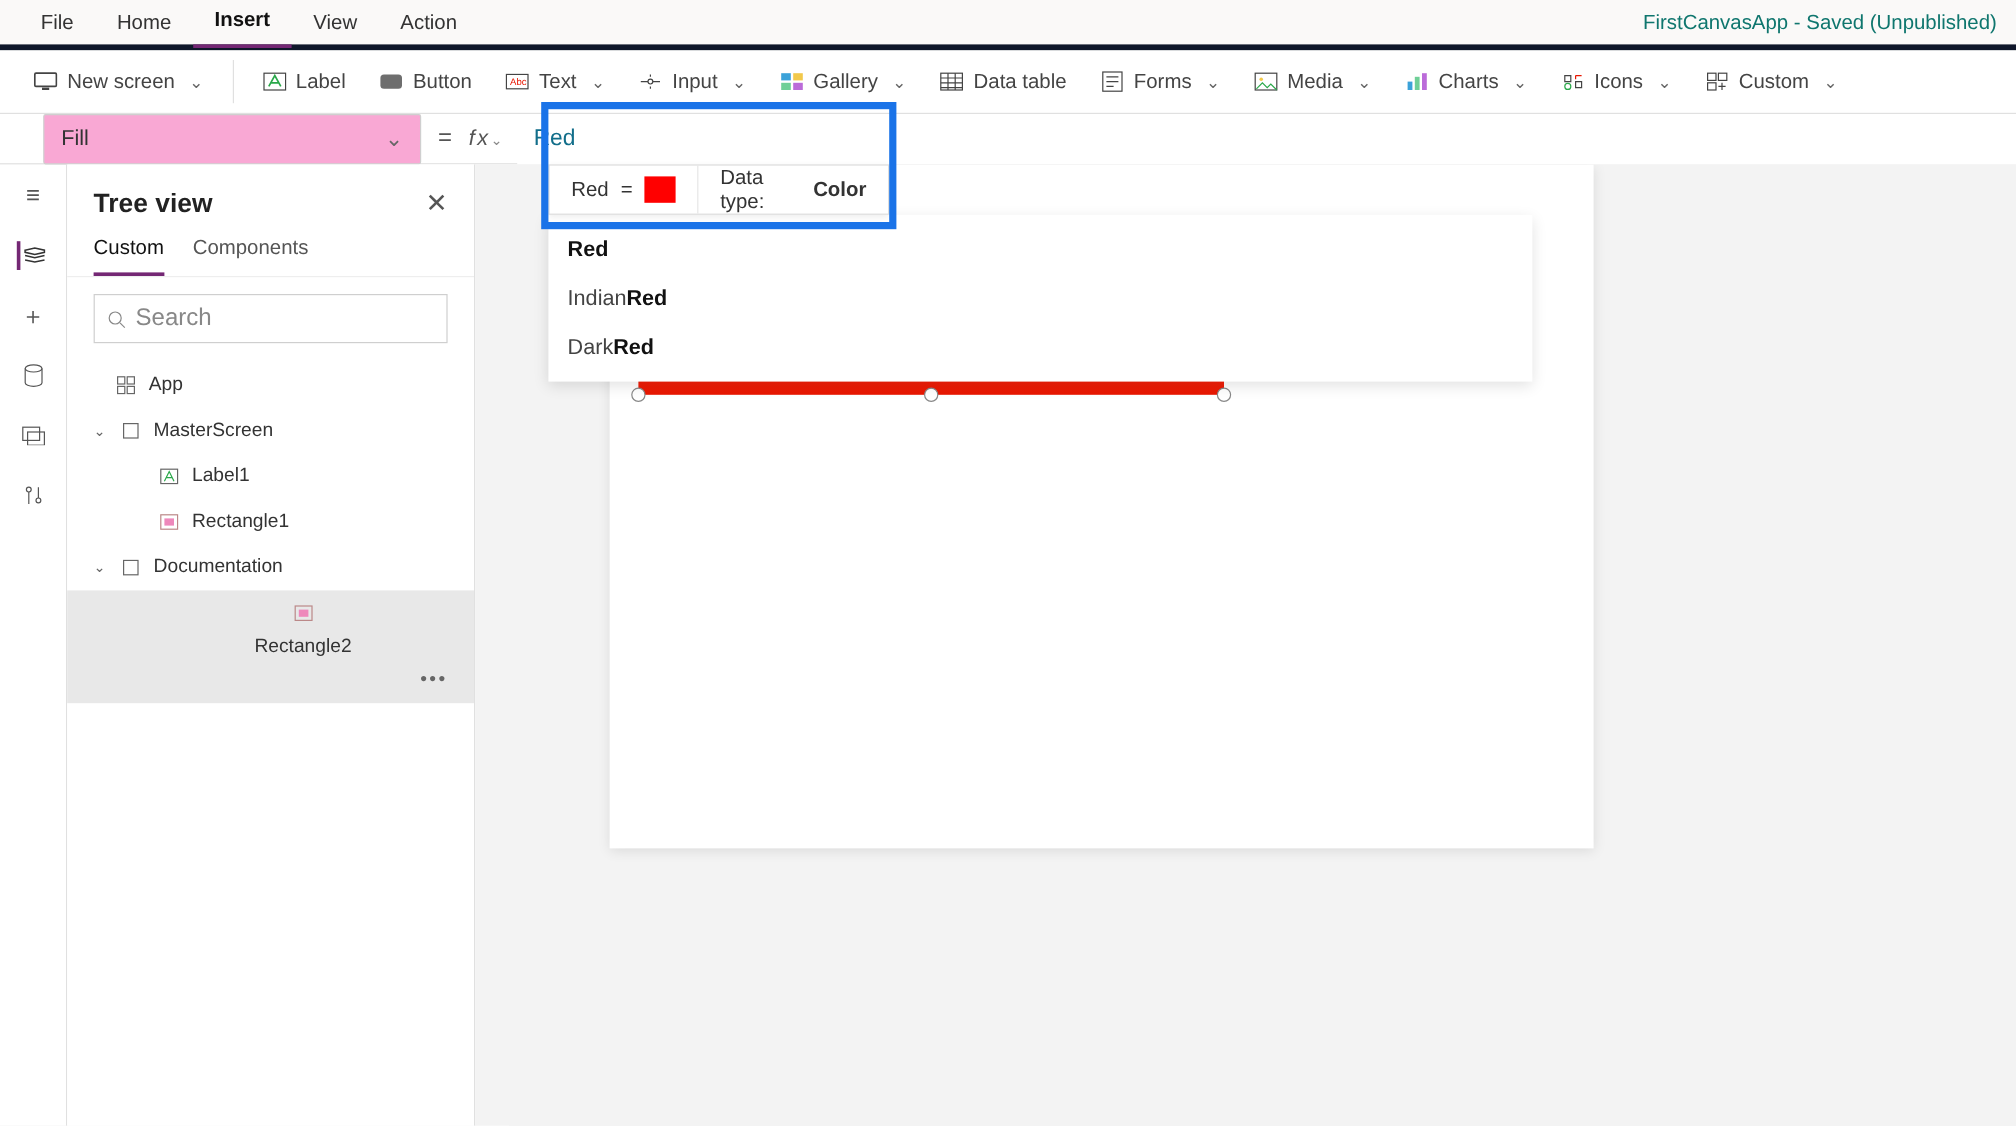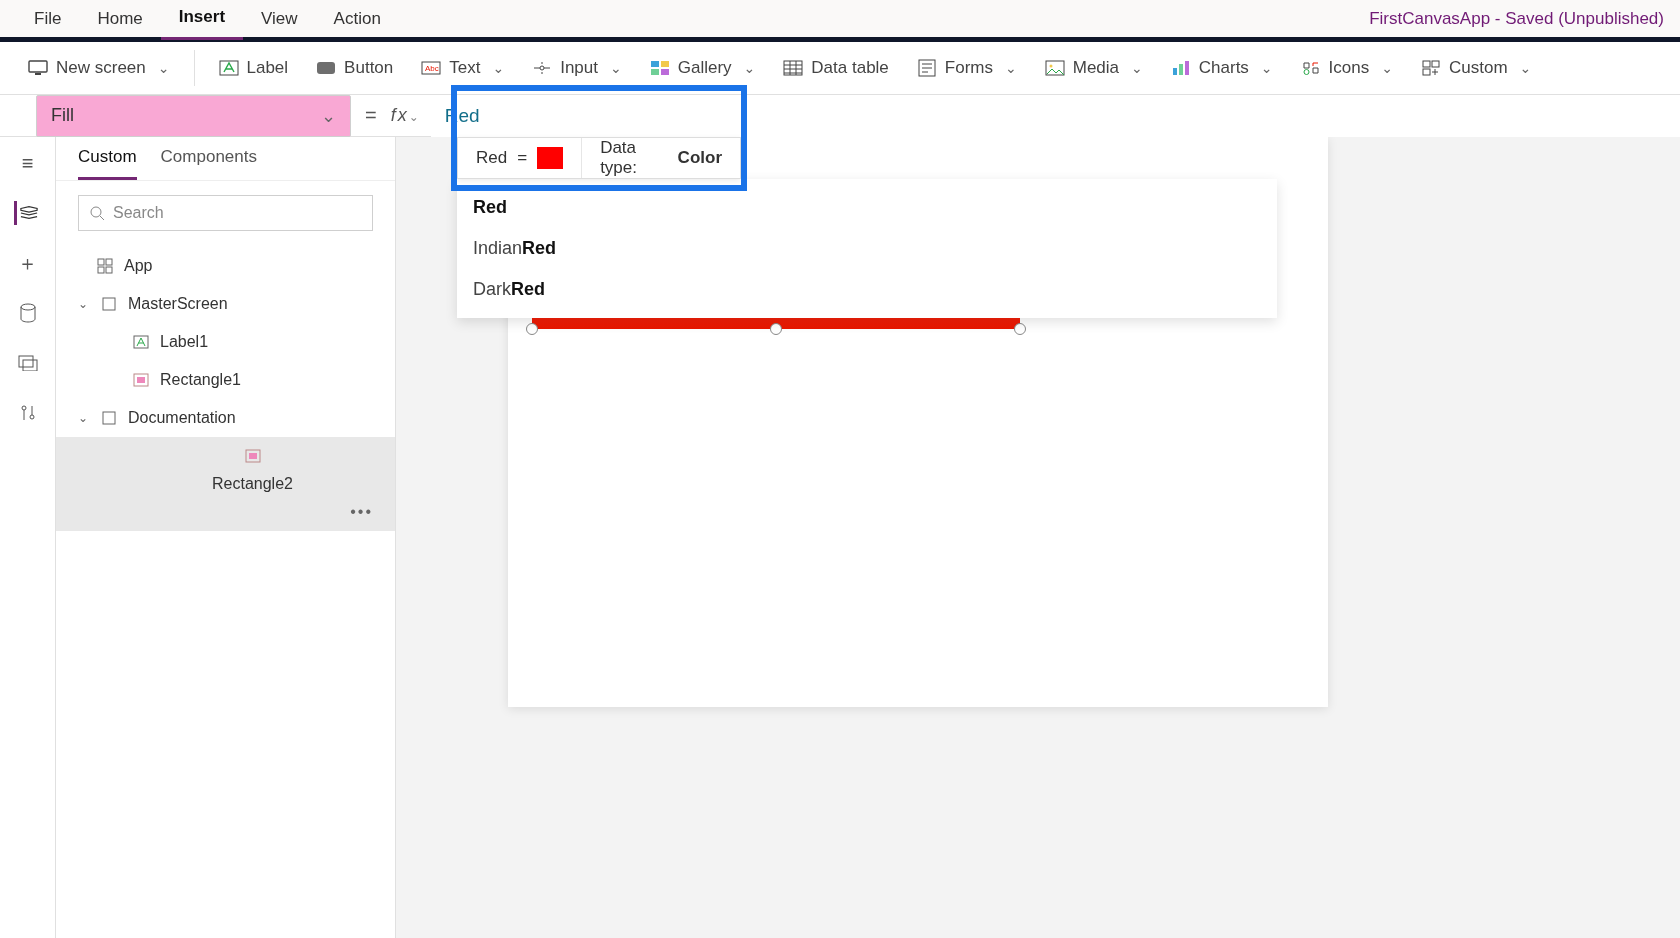--- a/index.html
+++ b/index.html
@@ -2,21 +2,21 @@
 <html><head>
 <meta charset="utf-8">
 <style>
   * { box-sizing: border-box; margin: 0; padding: 0; font-family: "Segoe UI", Arial, sans-serif; }
   body { background: #fff; width: 1680px; height: 938px; overflow: hidden; font-size: 14px; color: #333; }
 
   
   .topmenu { display: flex; align-items: center; height: 42px; border-bottom: 5px solid #0f172a; padding: 0 16px; background: #faf9f8; }
   .topmenu-item { padding: 0 18px; height: 42px; display: flex; align-items: center; font-size: 17px; color: #333; cursor: pointer; }
   .topmenu-item.active { border-bottom: 3px solid #742774; color: #111; font-weight: 600; }
-  .apptitle { margin-left: auto; font-size: 17px; color: #701a75; padding-right: 0; }
+  .apptitle { margin-left: auto; font-size: 17px; color: #0f766e; padding-right: 0; }
 
   
   .ribbon { display: flex; align-items: center; height: 53px; border-bottom: 1px solid #e0e0e0; background: #fff; padding: 0 16px; gap: 4px; }
   .ribbon-sep { width: 1px; height: 36px; background: #e0e0e0; margin: 0 8px; }
   .ribbon-btn { display: flex; align-items: center; gap: 8px; padding: 6px 12px; font-size: 17px; color: #444; cursor: pointer; border-radius: 3px; }
   .ribbon-btn .ic { width: 20px; height: 20px; display: inline-flex; align-items: center; justify-content: center; }
   .chev::after { content: "⌄"; margin-left: 4px; font-size: 14px; color: #666; }
 
   
   .propbar { display: flex; align-items: center; height: 42px; border-bottom: 1px solid #e0e0e0; background: #fff; }
@@ -48,21 +48,21 @@
   .rail .ic { width: 24px; height: 24px; display:flex; align-items:center; justify-content:center; color:#555; cursor:pointer; font-size:20px; }
   .rail .ic.sel { border-left: 3px solid #742774; margin-left:-3px; padding-left:3px; color:#111; }
 
   .leftpanel { width: 340px; border-right: 1px solid #e0e0e0; background: #fff; display:flex; flex-direction:column; }
   .lp-header { display:flex; align-items:center; padding: 20px 22px 4px 22px; }
   .lp-header h2 { font-size: 22px; font-weight: 600; color: #222; }
   .lp-header .close { margin-left:auto; font-size: 22px; color:#555; cursor:pointer; }
   .lp-tabs { display:flex; gap: 24px; padding: 10px 22px 0 22px; border-bottom: 1px solid #eee; }
   .lp-tab { padding-bottom: 10px; font-size: 17px; color:#555; cursor:pointer; }
   .lp-tab.active { border-bottom: 3px solid #742774; color:#111; font-weight:500; }
-  .lp-search { margin: 14px 22px; border:1px solid #cfcfcf; display:flex; align-items:center; padding:8px 10px; gap:8px; font-size:16px; color:#888; }
+  .lp-search { margin: 14px 22px; border:1px solid #cfcfcf; display:flex; align-items:center; padding:8px 10px; gap:8px; font-size:20px; color:#888; }
   .tree { padding: 2px 0; }
   .tree-row { display:flex; align-items:center; gap:10px; padding: 10px 22px; font-size:16px; color:#333; cursor:pointer; }
   .tree-row.indent1 { padding-left: 40px; }
   .tree-row.indent2 { padding-left: 76px; }
   .tree-row.sel { background: #e8e8e8; flex-direction: column; }
   .tree-row .exp { width:12px; color:#666; font-size:12px; }
   .tree-row .nodeic { width:18px; height:18px; display:inline-flex; align-items:center; justify-content:center; color:#666; }
   .tree-row .more { margin-left:auto; color:#666; letter-spacing:2px; }
 
   .canvaswrap { flex:1; background: #f3f3f3; position:relative; overflow:hidden; }
@@ -241,20 +241,24 @@
         <svg width="16" height="20" viewBox="0 0 16 20">
           <circle cx="4" cy="5" r="2" fill="none" stroke="#555"></circle>
           <path d="M4 7v10" stroke="#555"></path>
           <circle cx="12" cy="14" r="2" fill="none" stroke="#555"></circle>
           <path d="M12 3v9" stroke="#555"></path>
         </svg>
       </div>
   </div>
 
   <div class="leftpanel">
+    <div class="lp-header">
+      <h2>Tree view</h2>
+      <div class="close">✕</div>
+    </div>
     <div class="lp-tabs">
       <div class="lp-tab active">Custom</div>
       <div class="lp-tab">Components</div>
     </div>
     <div class="lp-search">
       <span>
           <svg width="16" height="16" viewBox="0 0 16 16">
             <circle cx="7" cy="7" r="5" fill="none" stroke="#888"></circle>
             <path d="M11 11l4 4" stroke="#888"></path>
           </svg>

